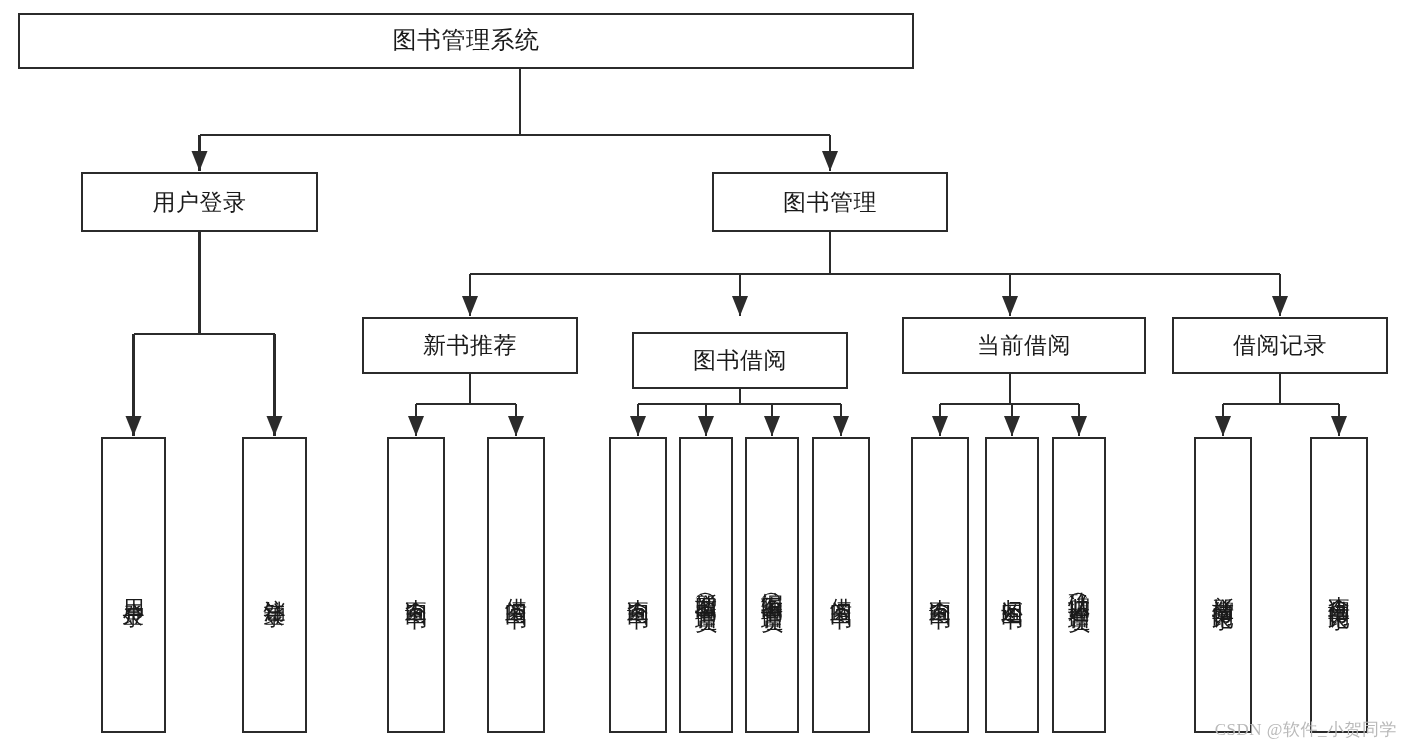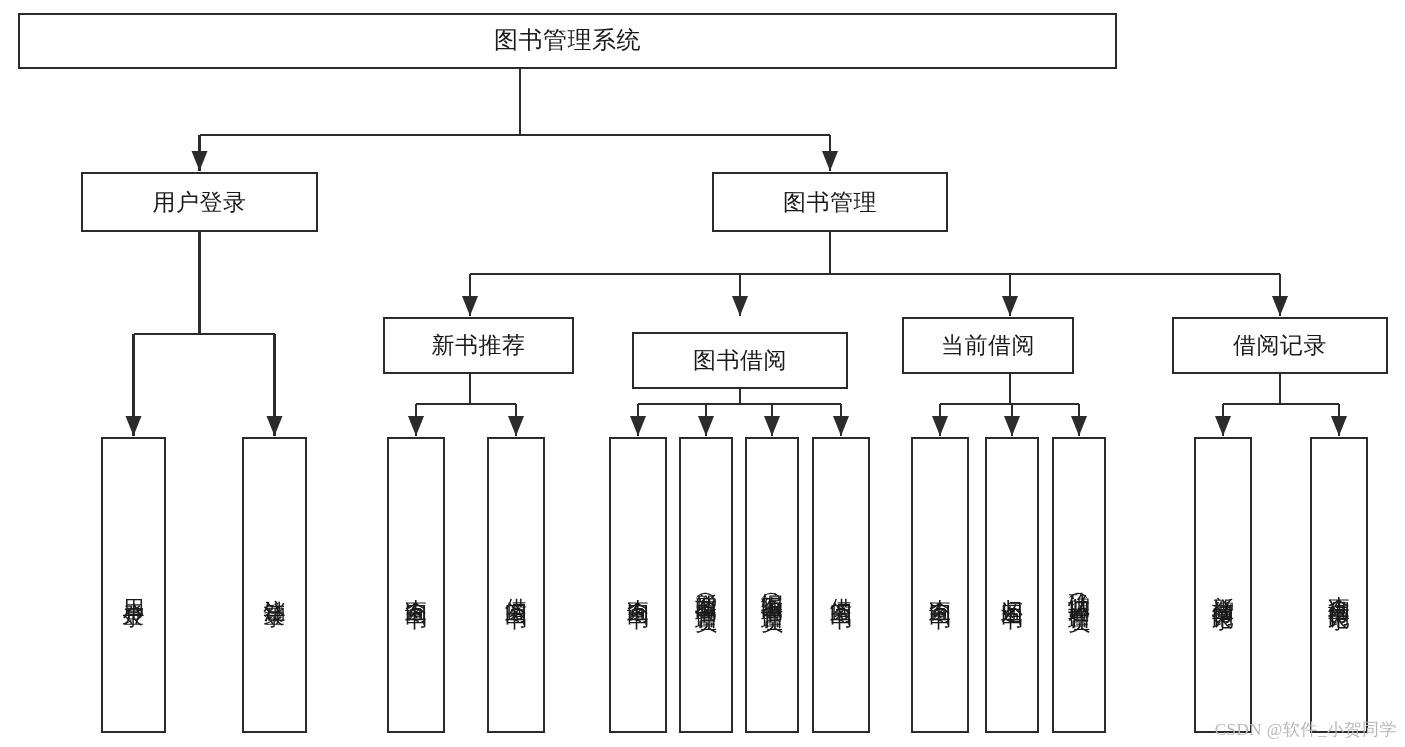--- a/index.html
+++ b/index.html
@@ -130,36 +130,36 @@
       <polygon points="1071,416 1087,416 1079,436" fill="#2b2b2b"></polygon>
       <line x1="1280" y1="374" x2="1280" y2="404" stroke="#2b2b2b" stroke-width="2.5" shape-rendering="crispEdges"></line>
       <line x1="1223" y1="404" x2="1339" y2="404" stroke="#2b2b2b" stroke-width="2.5" shape-rendering="crispEdges"></line>
       <line x1="1223" y1="404" x2="1223" y2="436" stroke="#2b2b2b" stroke-width="2.5" shape-rendering="crispEdges"></line>
       <polygon points="1215,416 1231,416 1223,436" fill="#2b2b2b"></polygon>
       <line x1="1339" y1="404" x2="1339" y2="436" stroke="#2b2b2b" stroke-width="2.5" shape-rendering="crispEdges"></line>
       <polygon points="1331,416 1347,416 1339,436" fill="#2b2b2b"></polygon>
     </svg>
 
   <div id="node-layer">
-      <div class="node horizontal root" style="left: 18px; top: 13px; width: 1099px; height: 56px;">
+      <div class="node horizontal root" style="left: 18px; top: 13px; width: 896px; height: 56px;">
         <span class="node-label">图书管理系统</span>
       </div>
       <div class="node horizontal" style="left: 81px; top: 172px; width: 237px; height: 60px;">
         <span class="node-label">用户登录</span>
       </div>
       <div class="node horizontal" style="left: 712px; top: 172px; width: 236px; height: 60px; text-align: center;">
         <span class="node-label">图书管理</span>
       </div>
-      <div class="node horizontal" style="left: 362px; top: 317px; width: 191px; height: 57px; margin-left: 21px;">
+      <div class="node horizontal" style="left: 362px; top: 317px; width: 216px; height: 57px;">
         <span class="node-label">新书推荐</span>
       </div>
       <div class="node horizontal" style="left: 632px; top: 332px; width: 216px; height: 57px;">
         <span class="node-label">图书借阅</span>
       </div>
-      <div class="node horizontal" style="left: 902px; top: 317px; width: 172px; height: 57px;">
+      <div class="node horizontal" style="left: 902px; top: 317px; width: 244px; height: 57px;">
         <span class="node-label">当前借阅</span>
       </div>
       <div class="node horizontal" style="left: 1172px; top: 317px; width: 216px; height: 57px;">
         <span class="node-label">借阅记录</span>
       </div>
       <div class="node vertical" style="left: 101px; top: 437px; width: 65px; height: 296px;">
         <span class="node-label">用户登录</span>
       </div>
       <div class="node vertical" style="left: 242px; top: 437px; width: 65px; height: 296px;">
         <span class="node-label">注销登录</span>

